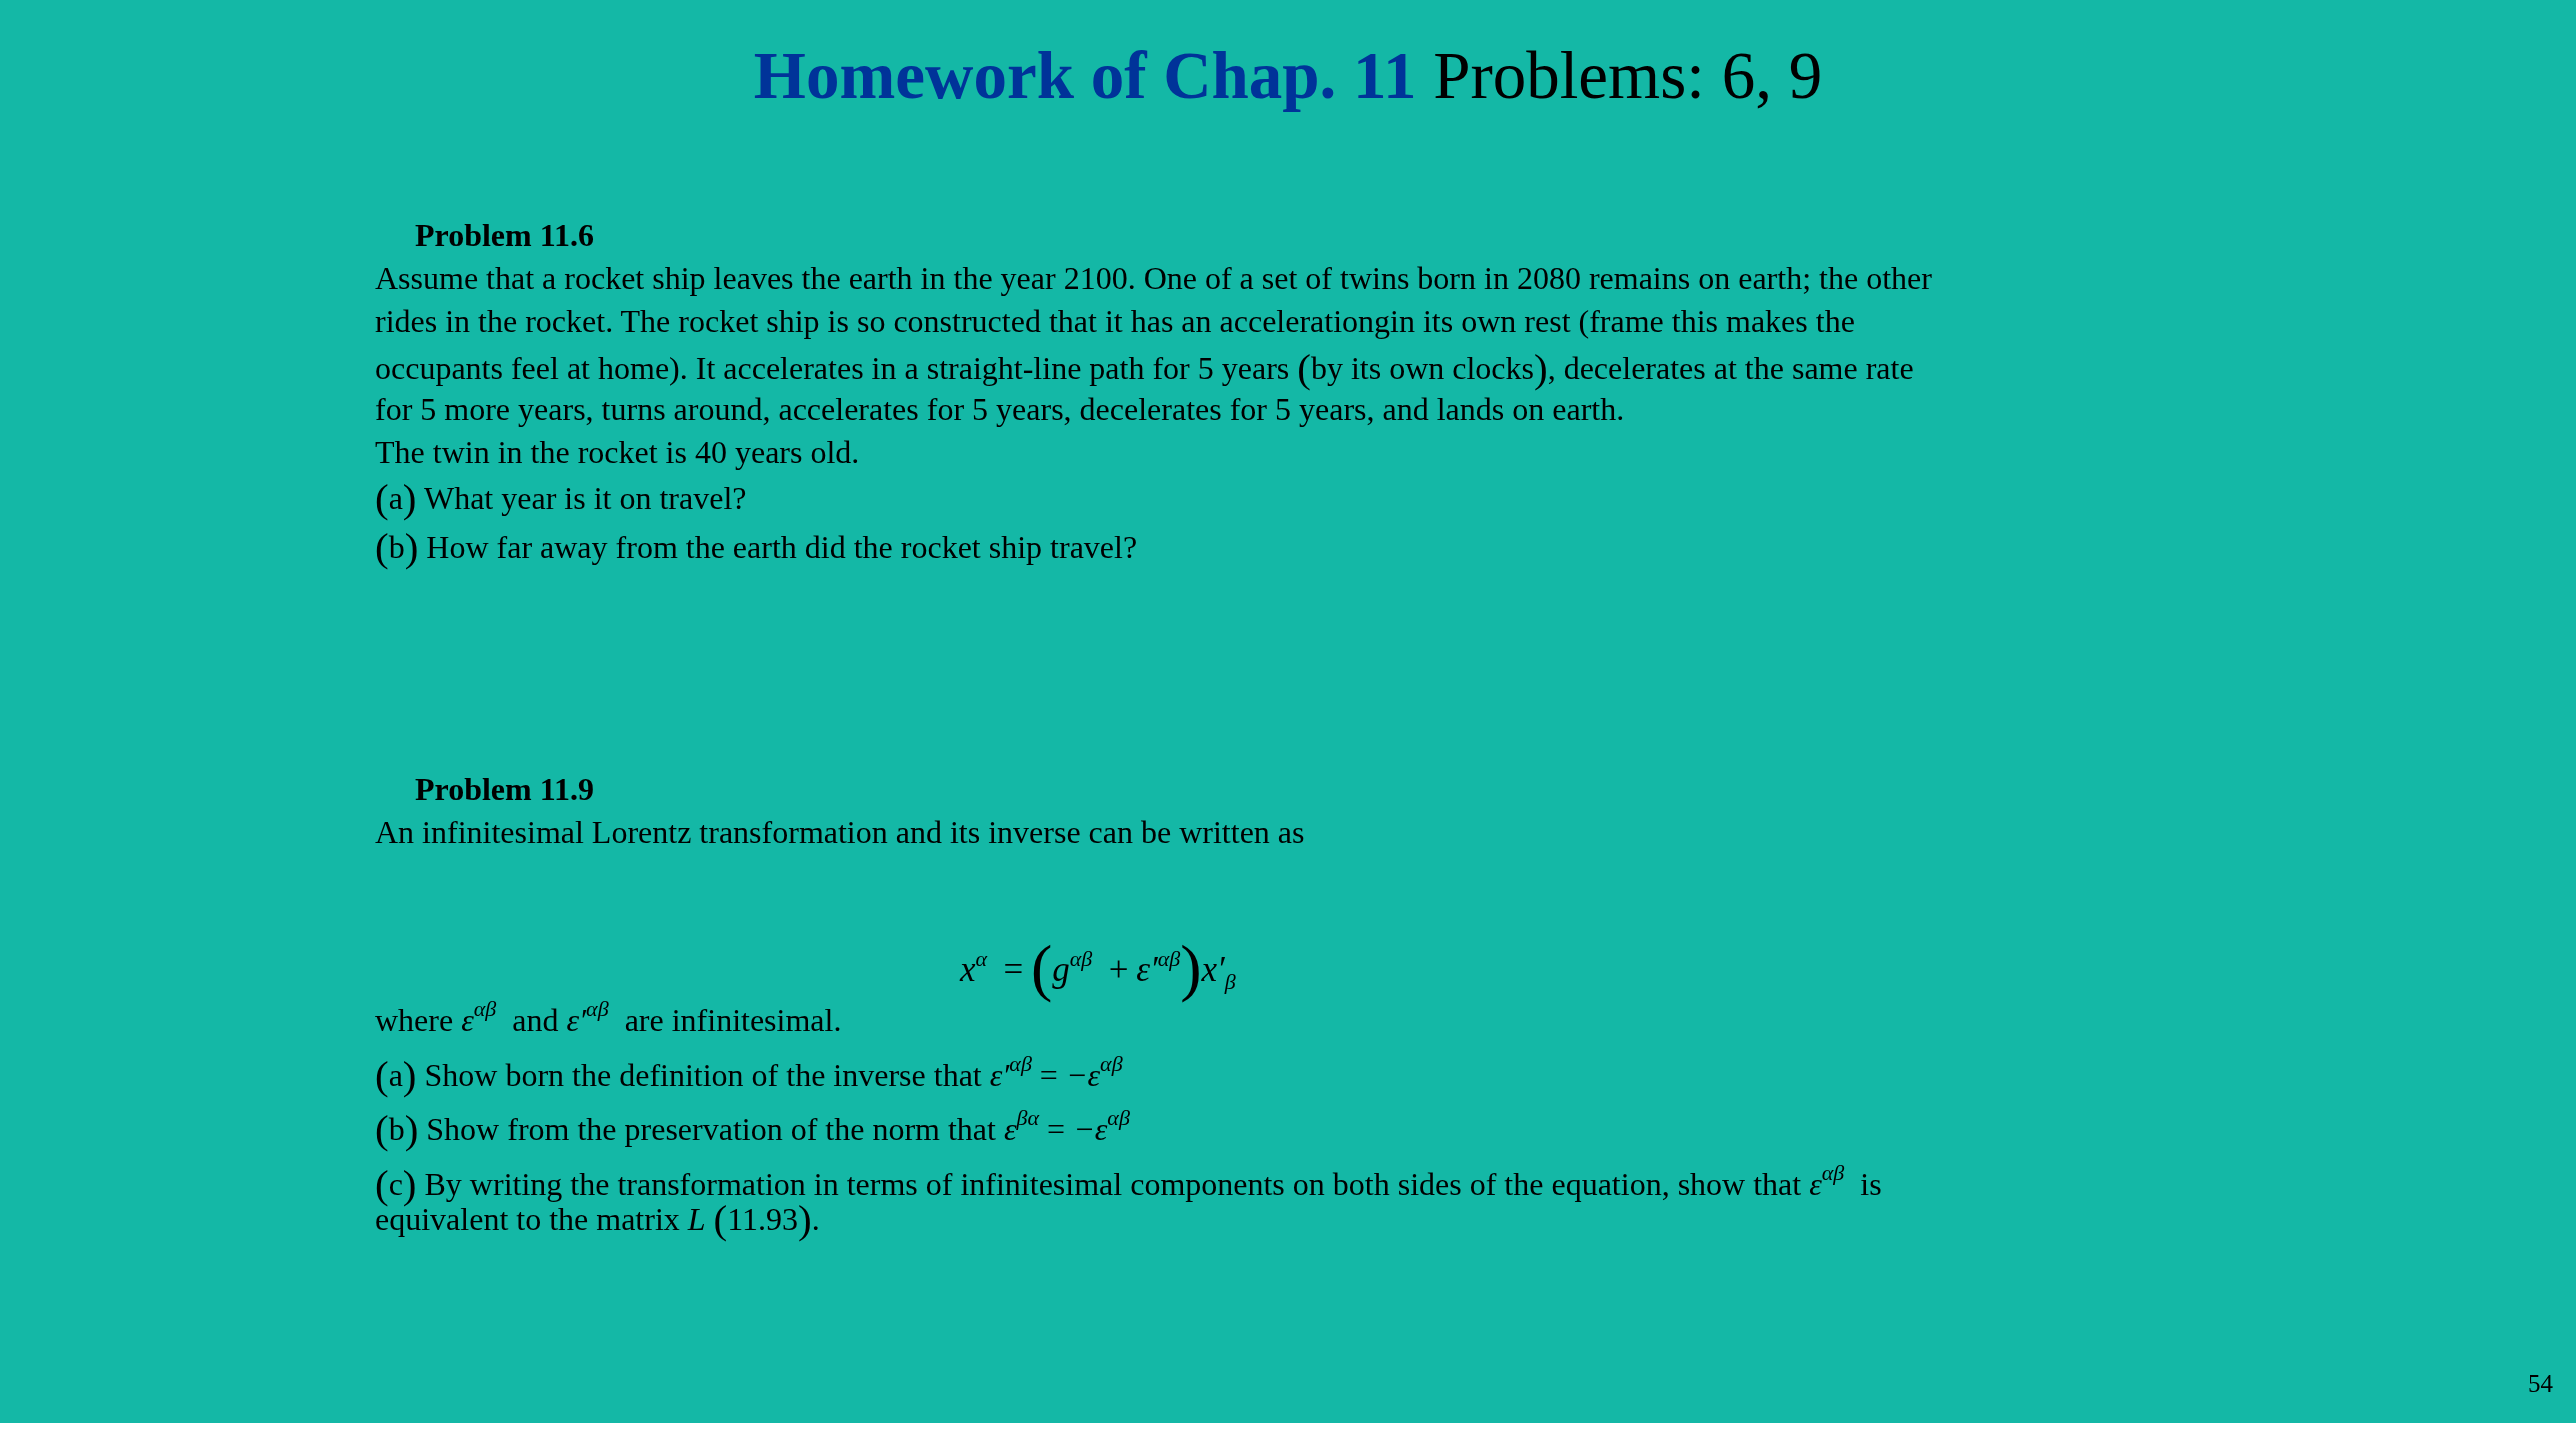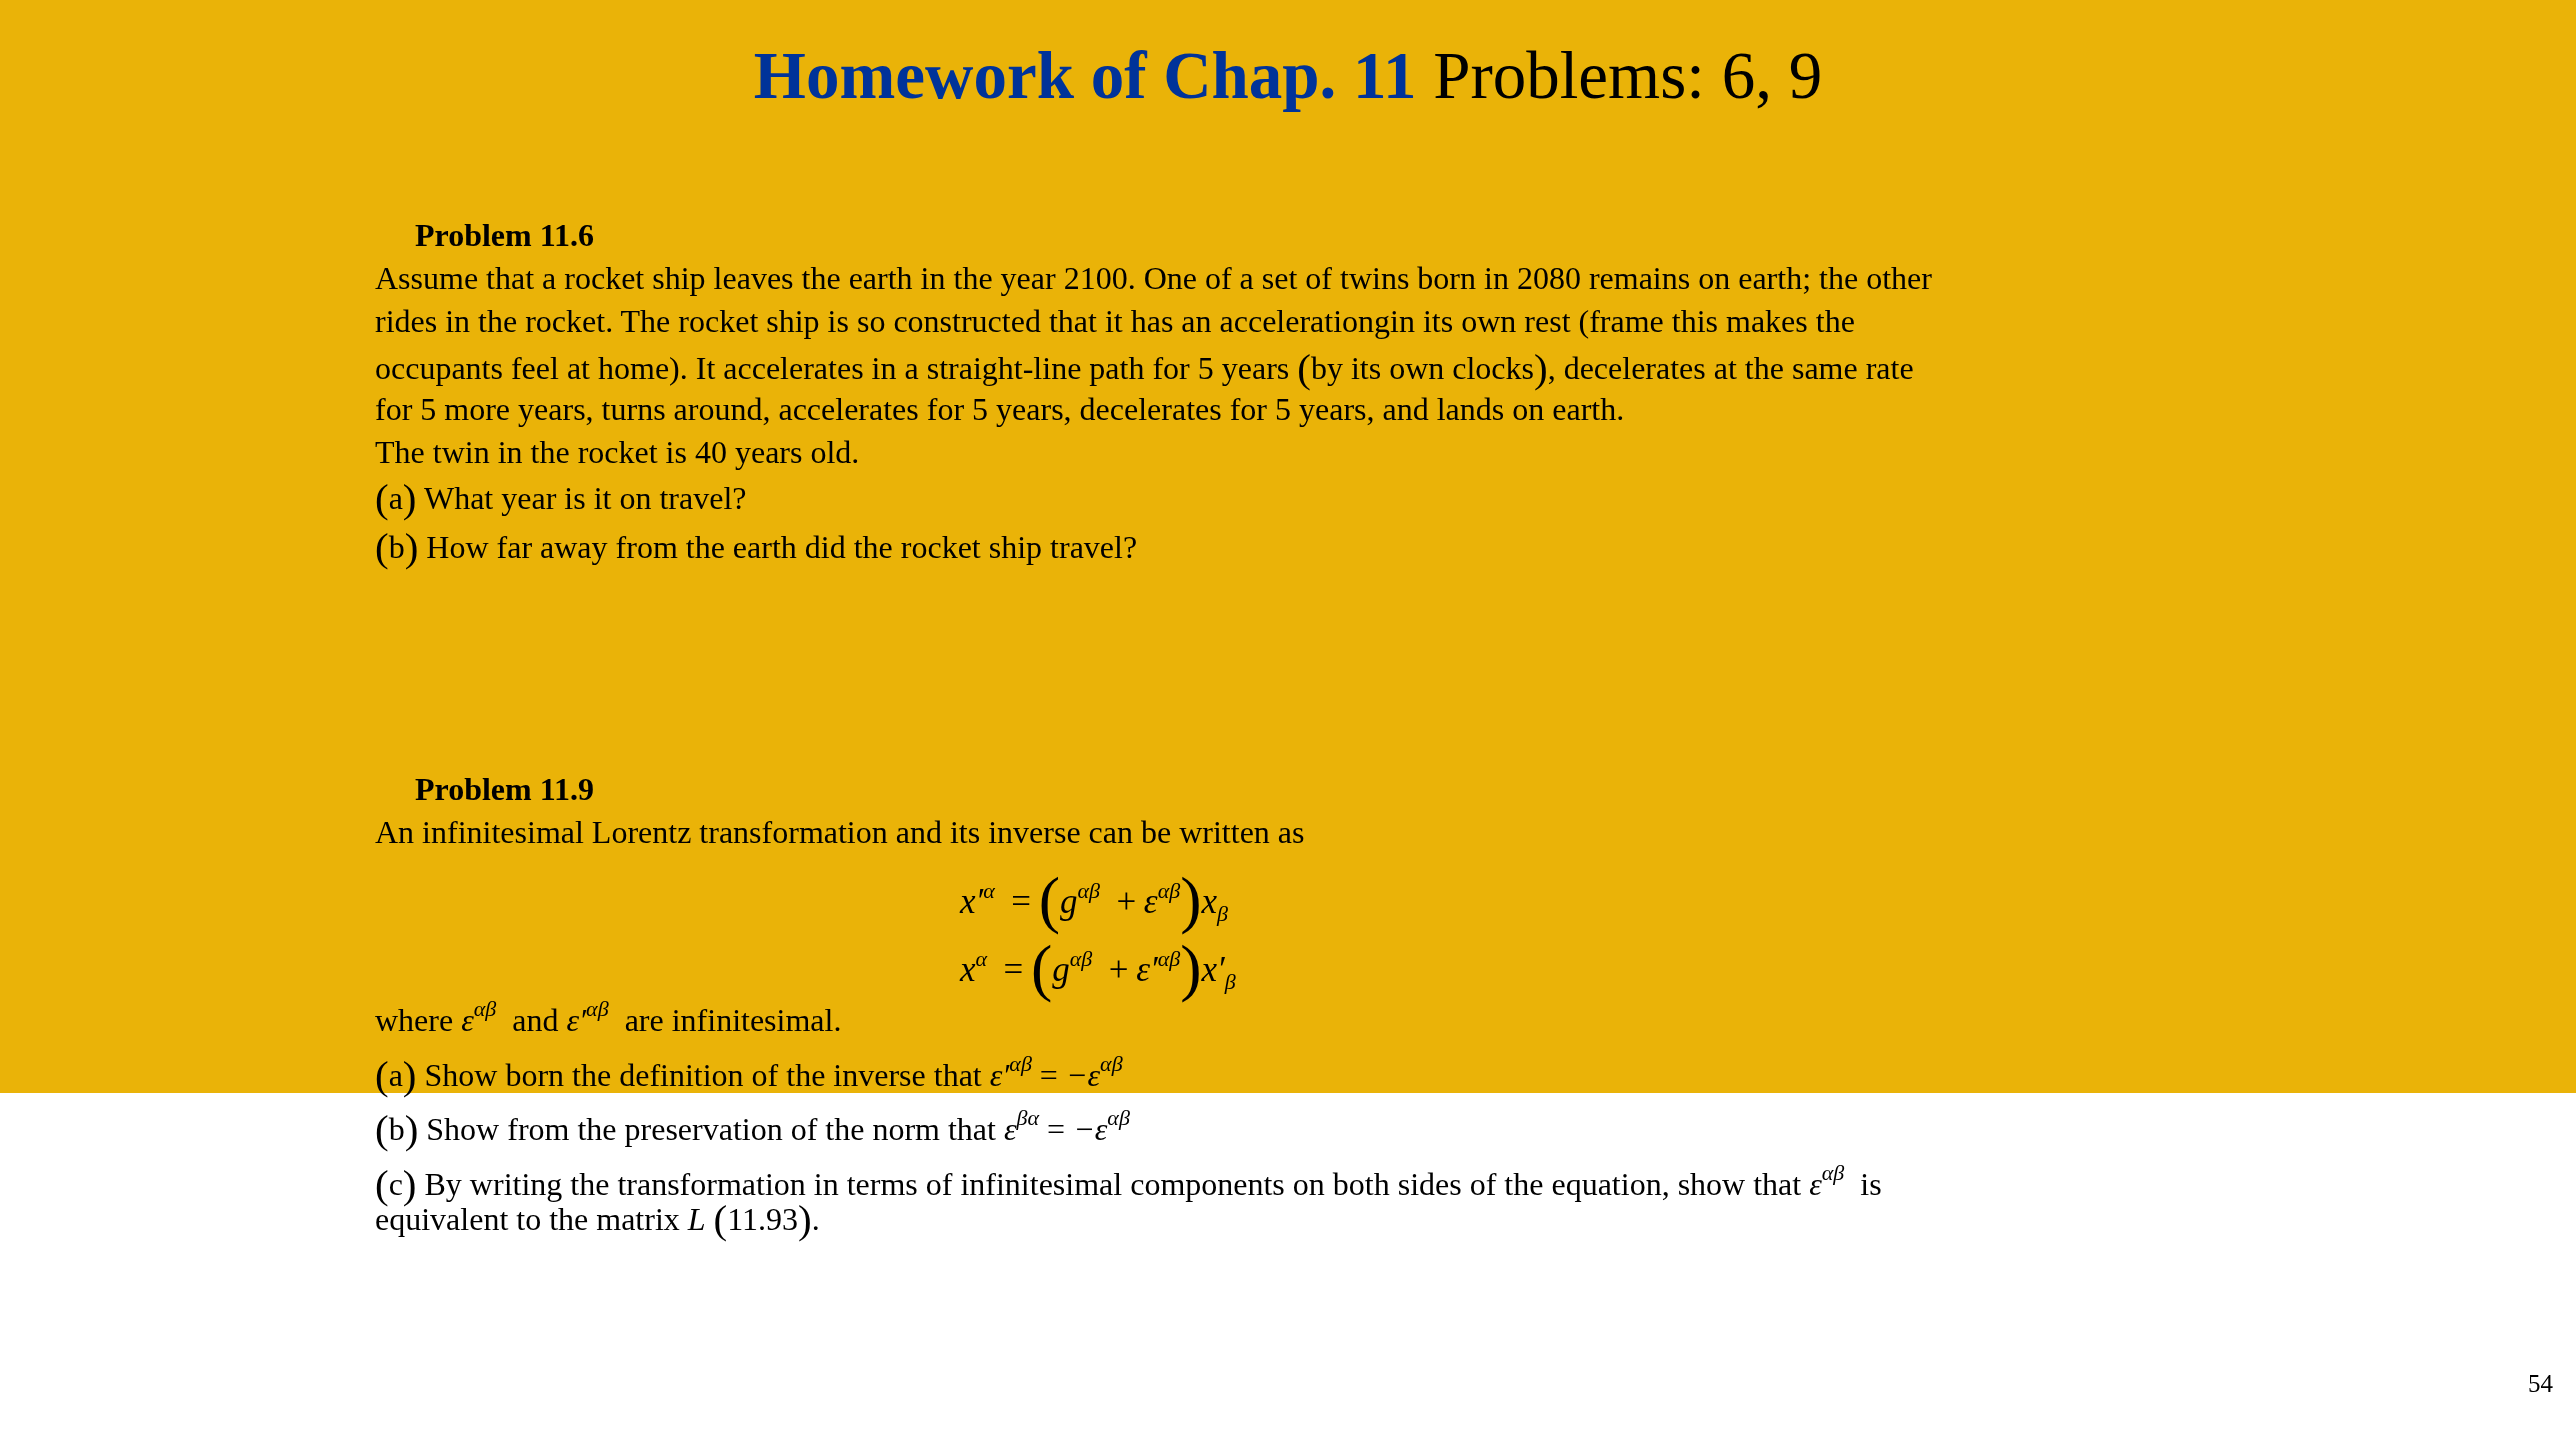--- a/index.html
+++ b/index.html
@@ -1,18 +1,18 @@
 <!DOCTYPE html>
 <html style="font-size:10.3px"><head>
 <meta charset="utf-8">
 <style>
   html, body { margin: 0; padding: 0; background: #ffffff; }
   body { width: 2576px; height: 1449px; position: relative; overflow: hidden;
          font-family: "Liberation Serif", "DejaVu Serif", serif; color: #000; }
-  .slide { position: absolute; left: 0; top: 0; width: 2576px; height: 1093px; background: #eab308; }
+  .slide { position: absolute; left: 0; top: 0; width: 2576px; height: 1423px; background: #14b8a6; }
   .title { position: absolute; top: 33px; left: 0; width: 2576px; text-align: center;
            font-size: 67px; line-height: 84px; white-space: nowrap; }
   .title .blue { color: #003399; font-weight: bold; }
   .title .black { color: #000; font-weight: normal; }
   .block { position: absolute; left: 375px; width: 1610px; font-size: 32px; }
   .line { position: absolute; left: 0; white-space: nowrap; line-height: 39px; }
   .heading { font-weight: bold; margin-left: 40px; }
   .big-paren { font-size: 41px; position: relative; top: 2.6px; }
   .math { font-style: italic; }
   sup, sub { font-size: 22px; line-height: 0; }
@@ -51,25 +51,20 @@
       <span class="big-paren">(</span><span>b</span><span class="big-paren">)</span>
       <span>How far away from the earth did the rocket ship travel?</span>
     </div>
   </div>
 
   <div class="block" style="top: 770px;">
     <div class="line heading" style="top: 0px;">Problem 11.9</div>
     <div class="line" style="top: 43px;">An infinitesimal Lorentz transformation and its inverse can be written as</div>
   </div>
 
-  <div class="eq" style="left: 960px; top: 866px;">
-    <span class="math">x′</span><sup class="math">α</sup>
-    <span class="op">=</span><span class="paren">(</span><span class="math">g</span><sup class="math">αβ</sup>
-    <span class="op">+</span><span class="math">ε</span><sup class="math">αβ</sup><span class="paren">)</span><span class="math">x</span><sub class="math">β</sub>
-  </div>
   <div class="eq" style="left: 960px; top: 934px;">
     <span class="math">x</span><sup class="math">α</sup>
     <span class="op">=</span><span class="paren">(</span><span class="math">g</span><sup class="math">αβ</sup>
     <span class="op">+</span><span class="math">ε′</span><sup class="math">αβ</sup><span class="paren">)</span><span class="math">x′</span><sub class="math">β</sub>
   </div>
 
   <div class="block" style="top: 1001px;">
     <div class="line" style="top: 0px;">
       <span>where</span>
       <span class="math">ε</span><sup class="math">αβ</sup>&nbsp;

